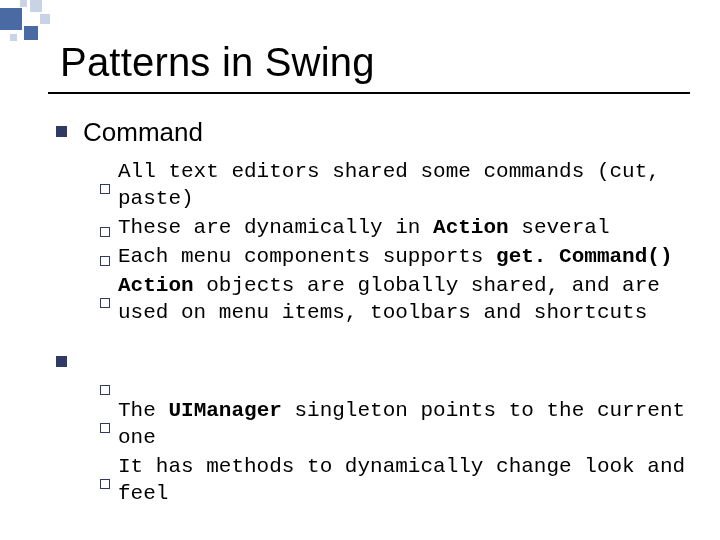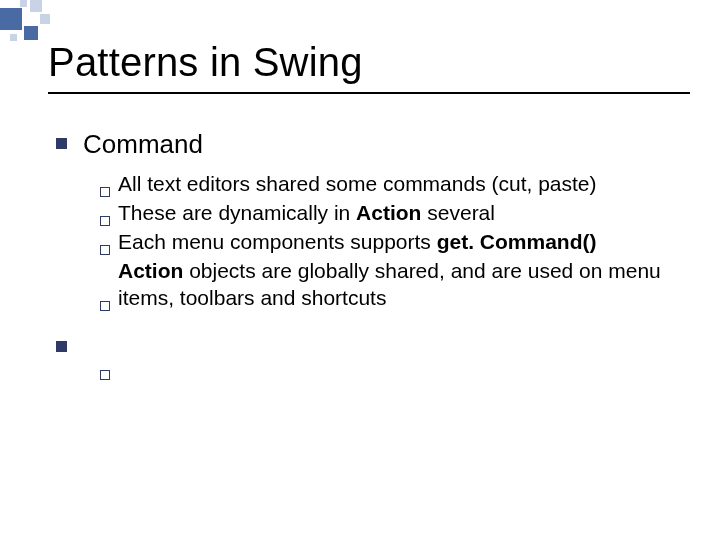--- a/index.html
+++ b/index.html
@@ -25,36 +25,36 @@
   }
   .sq1 { top: 8px; left: 0px; width: 22px; height: 22px; background: #4a6aa3; }
   .sq2 { top: 0px; left: 20px; width: 7px; height: 7px; }
   .sq3 { top: 0px; left: 30px; width: 12px; height: 12px; }
   .sq4 { top: 14px; left: 40px; width: 10px; height: 10px; }
   .sq5 { top: 26px; left: 24px; width: 14px; height: 14px; background: #4a6aa3; }
   .sq6 { top: 34px; left: 10px; width: 7px; height: 7px; }
   .title {
     position: absolute;
     top: 40px;
-    left: 48px;
+    left: 60px;
     font-size: 40px;
     font-weight: normal;
     letter-spacing: 0.2px;
   }
   .rule {
     position: absolute;
     top: 92px;
     left: 48px;
     right: 30px;
     height: 2px;
     background: #000000;
   }
   .content {
     position: absolute;
-    top: 124px;
+    top: 112px;
     left: 56px;
     right: 30px;
   }
   .level1 {
     display: flex;
     align-items: flex-start;
     margin-top: 4px;
     margin-bottom: 10px;
   }
   .level1 .sqbul {
@@ -68,22 +68,23 @@
   .level1 .txt {
     font-size: 26px;
     line-height: 32px;
   }
   .level2-group {
     margin-left: 44px;
     margin-bottom: 20px;
   }
   .level2 {
     display: flex;
-    align-items: flex-end;
+    align-items: center;
     margin-bottom: 2px;
+    font-family: Liberation Mono, monospace;
   }
   .level2 .hollow {
     width: 10px;
     height: 10px;
     border: 1.5px solid #2f3a66;
     margin-top: 8px;
     margin-right: 8px;
     flex-shrink: 0;
   }
   .level2 .txt {
@@ -132,15 +133,23 @@
     </div>
   </div>
 
   <div class="level1">
     <div class="sqbul"></div>
   </div>
   <div class="level2-group">
     <div class="level2">
       <div class="hollow"></div>
     </div>
+    <div class="level2">
+      <div class="hollow"></div>
+      <div class="txt"><span>The </span><span class="b">UIManager</span><span> singleton points to the current one</span></div>
+    </div>
+    <div class="level2">
+      <div class="hollow"></div>
+      <div class="txt"><span>It has methods to dynamically change look and feel</span></div>
+    </div>
   </div>
 
 </div>
 
 </body></html>

